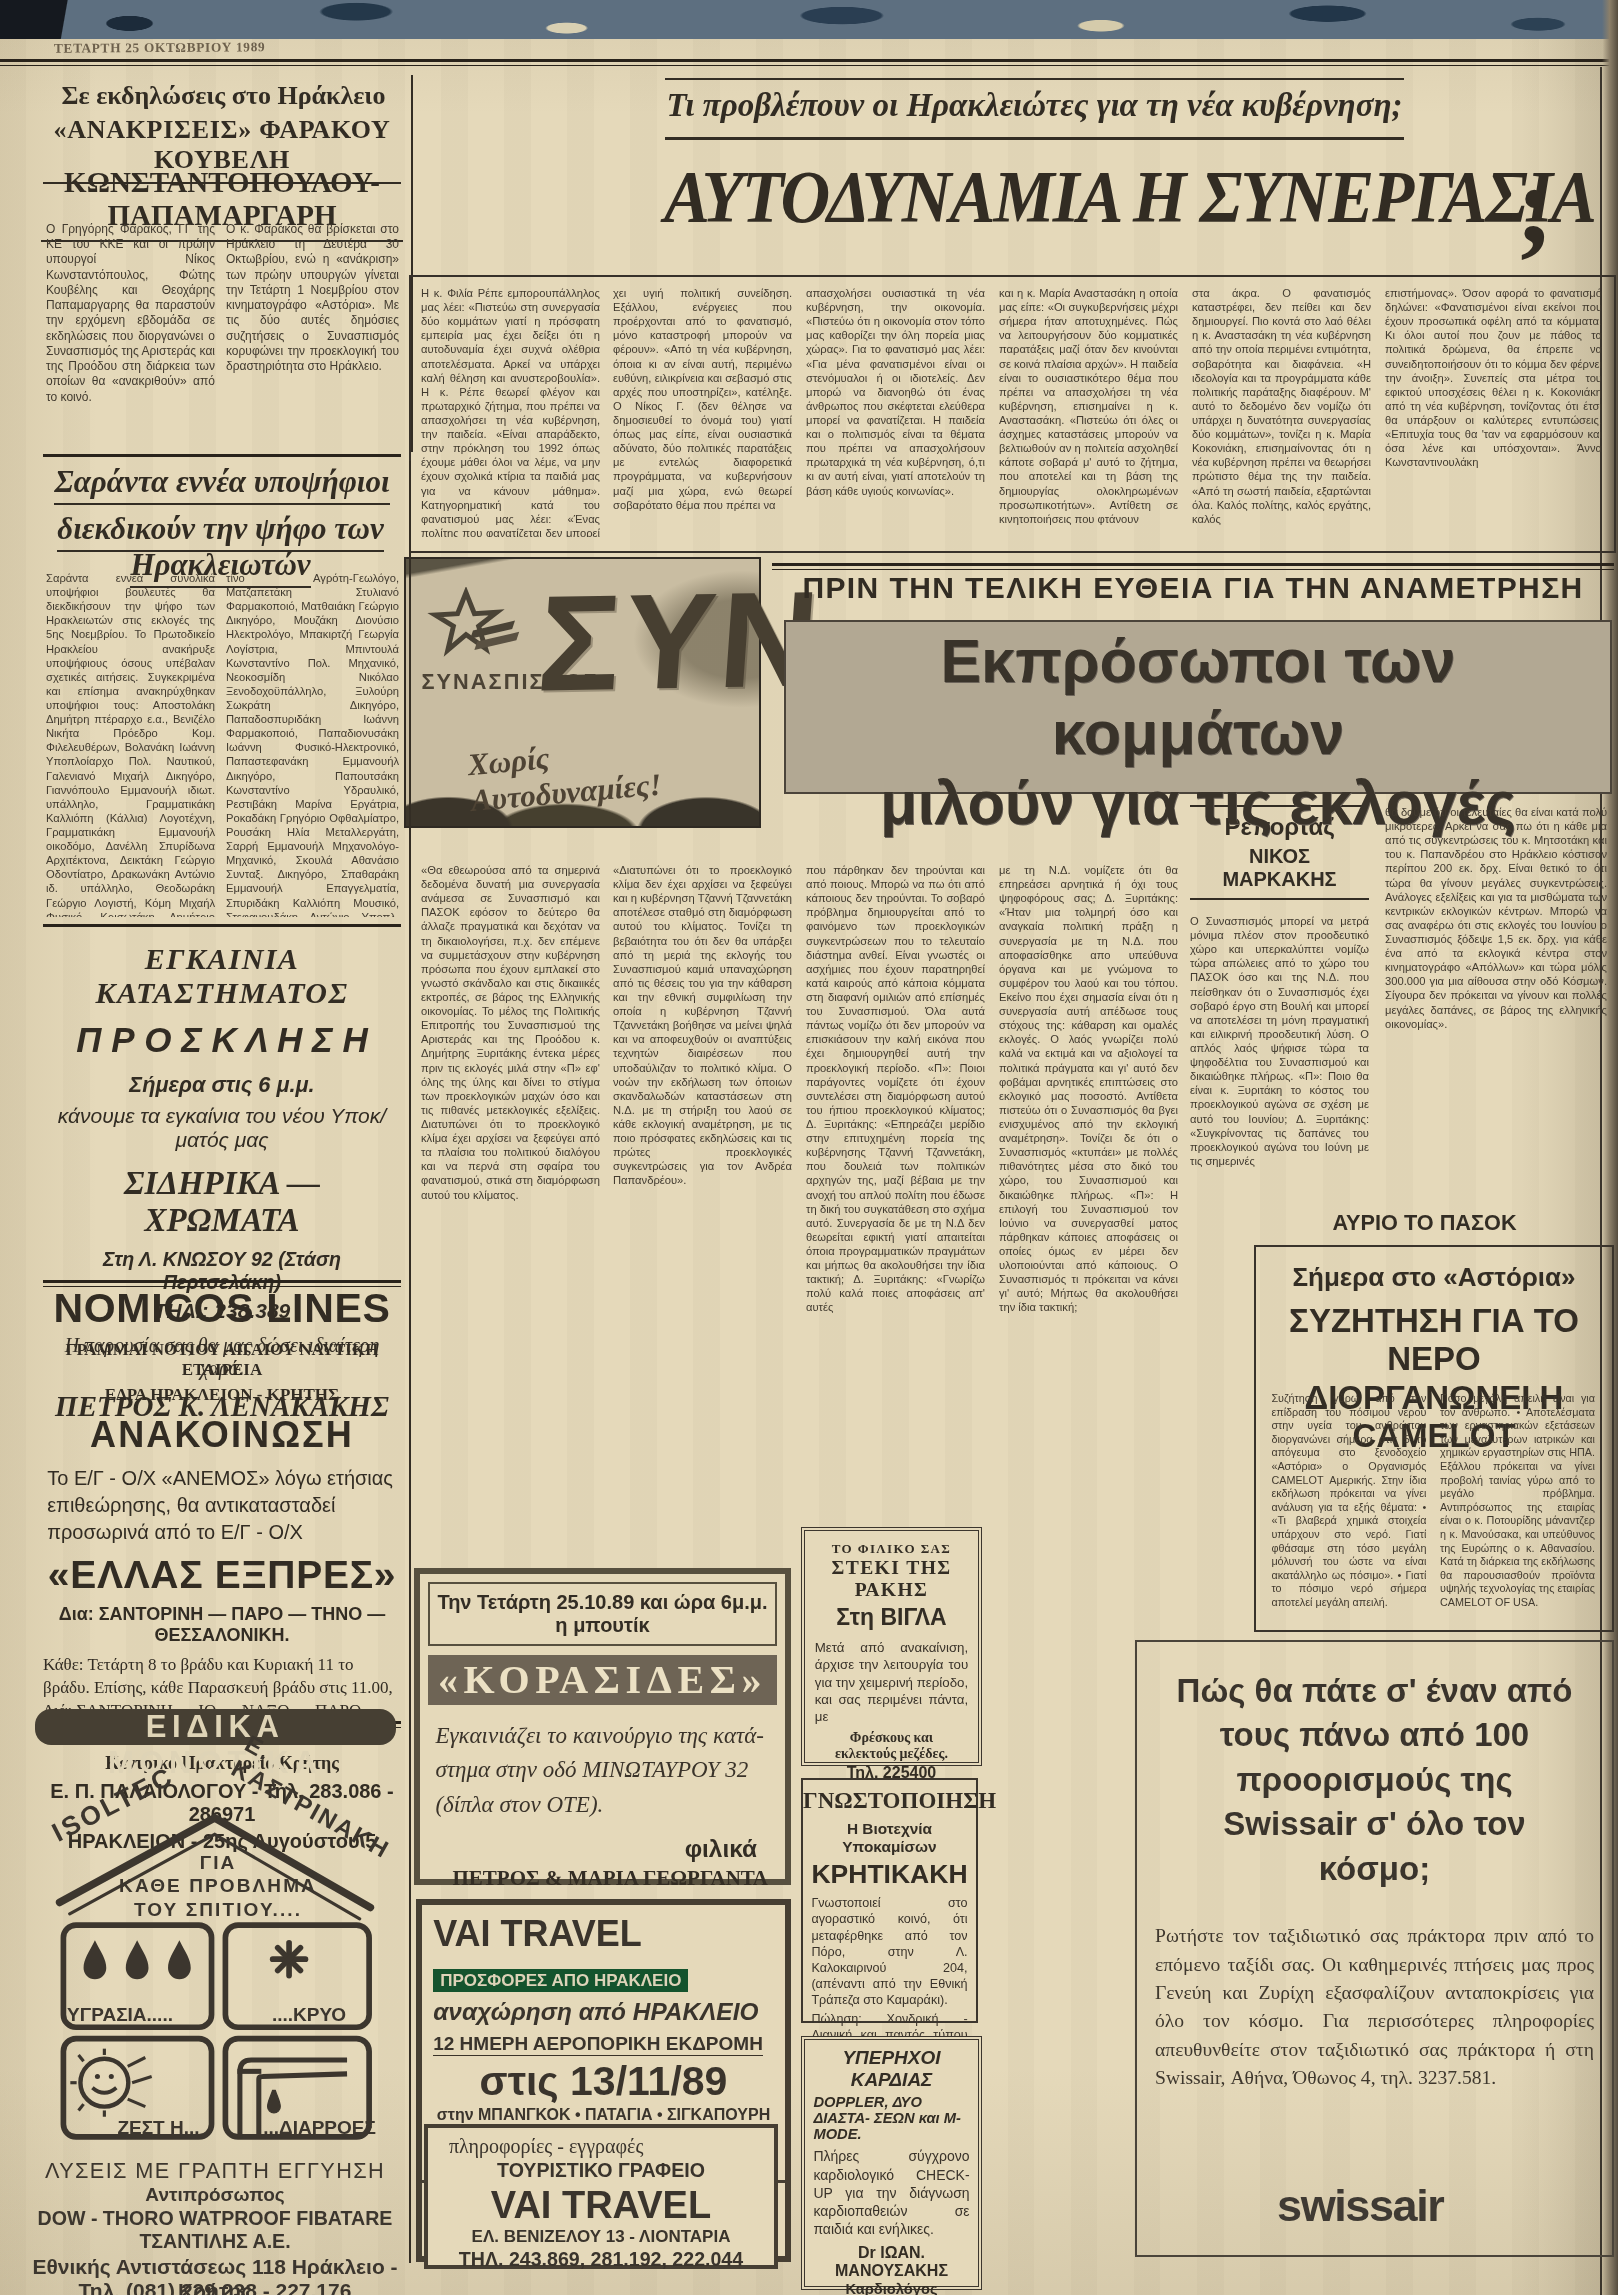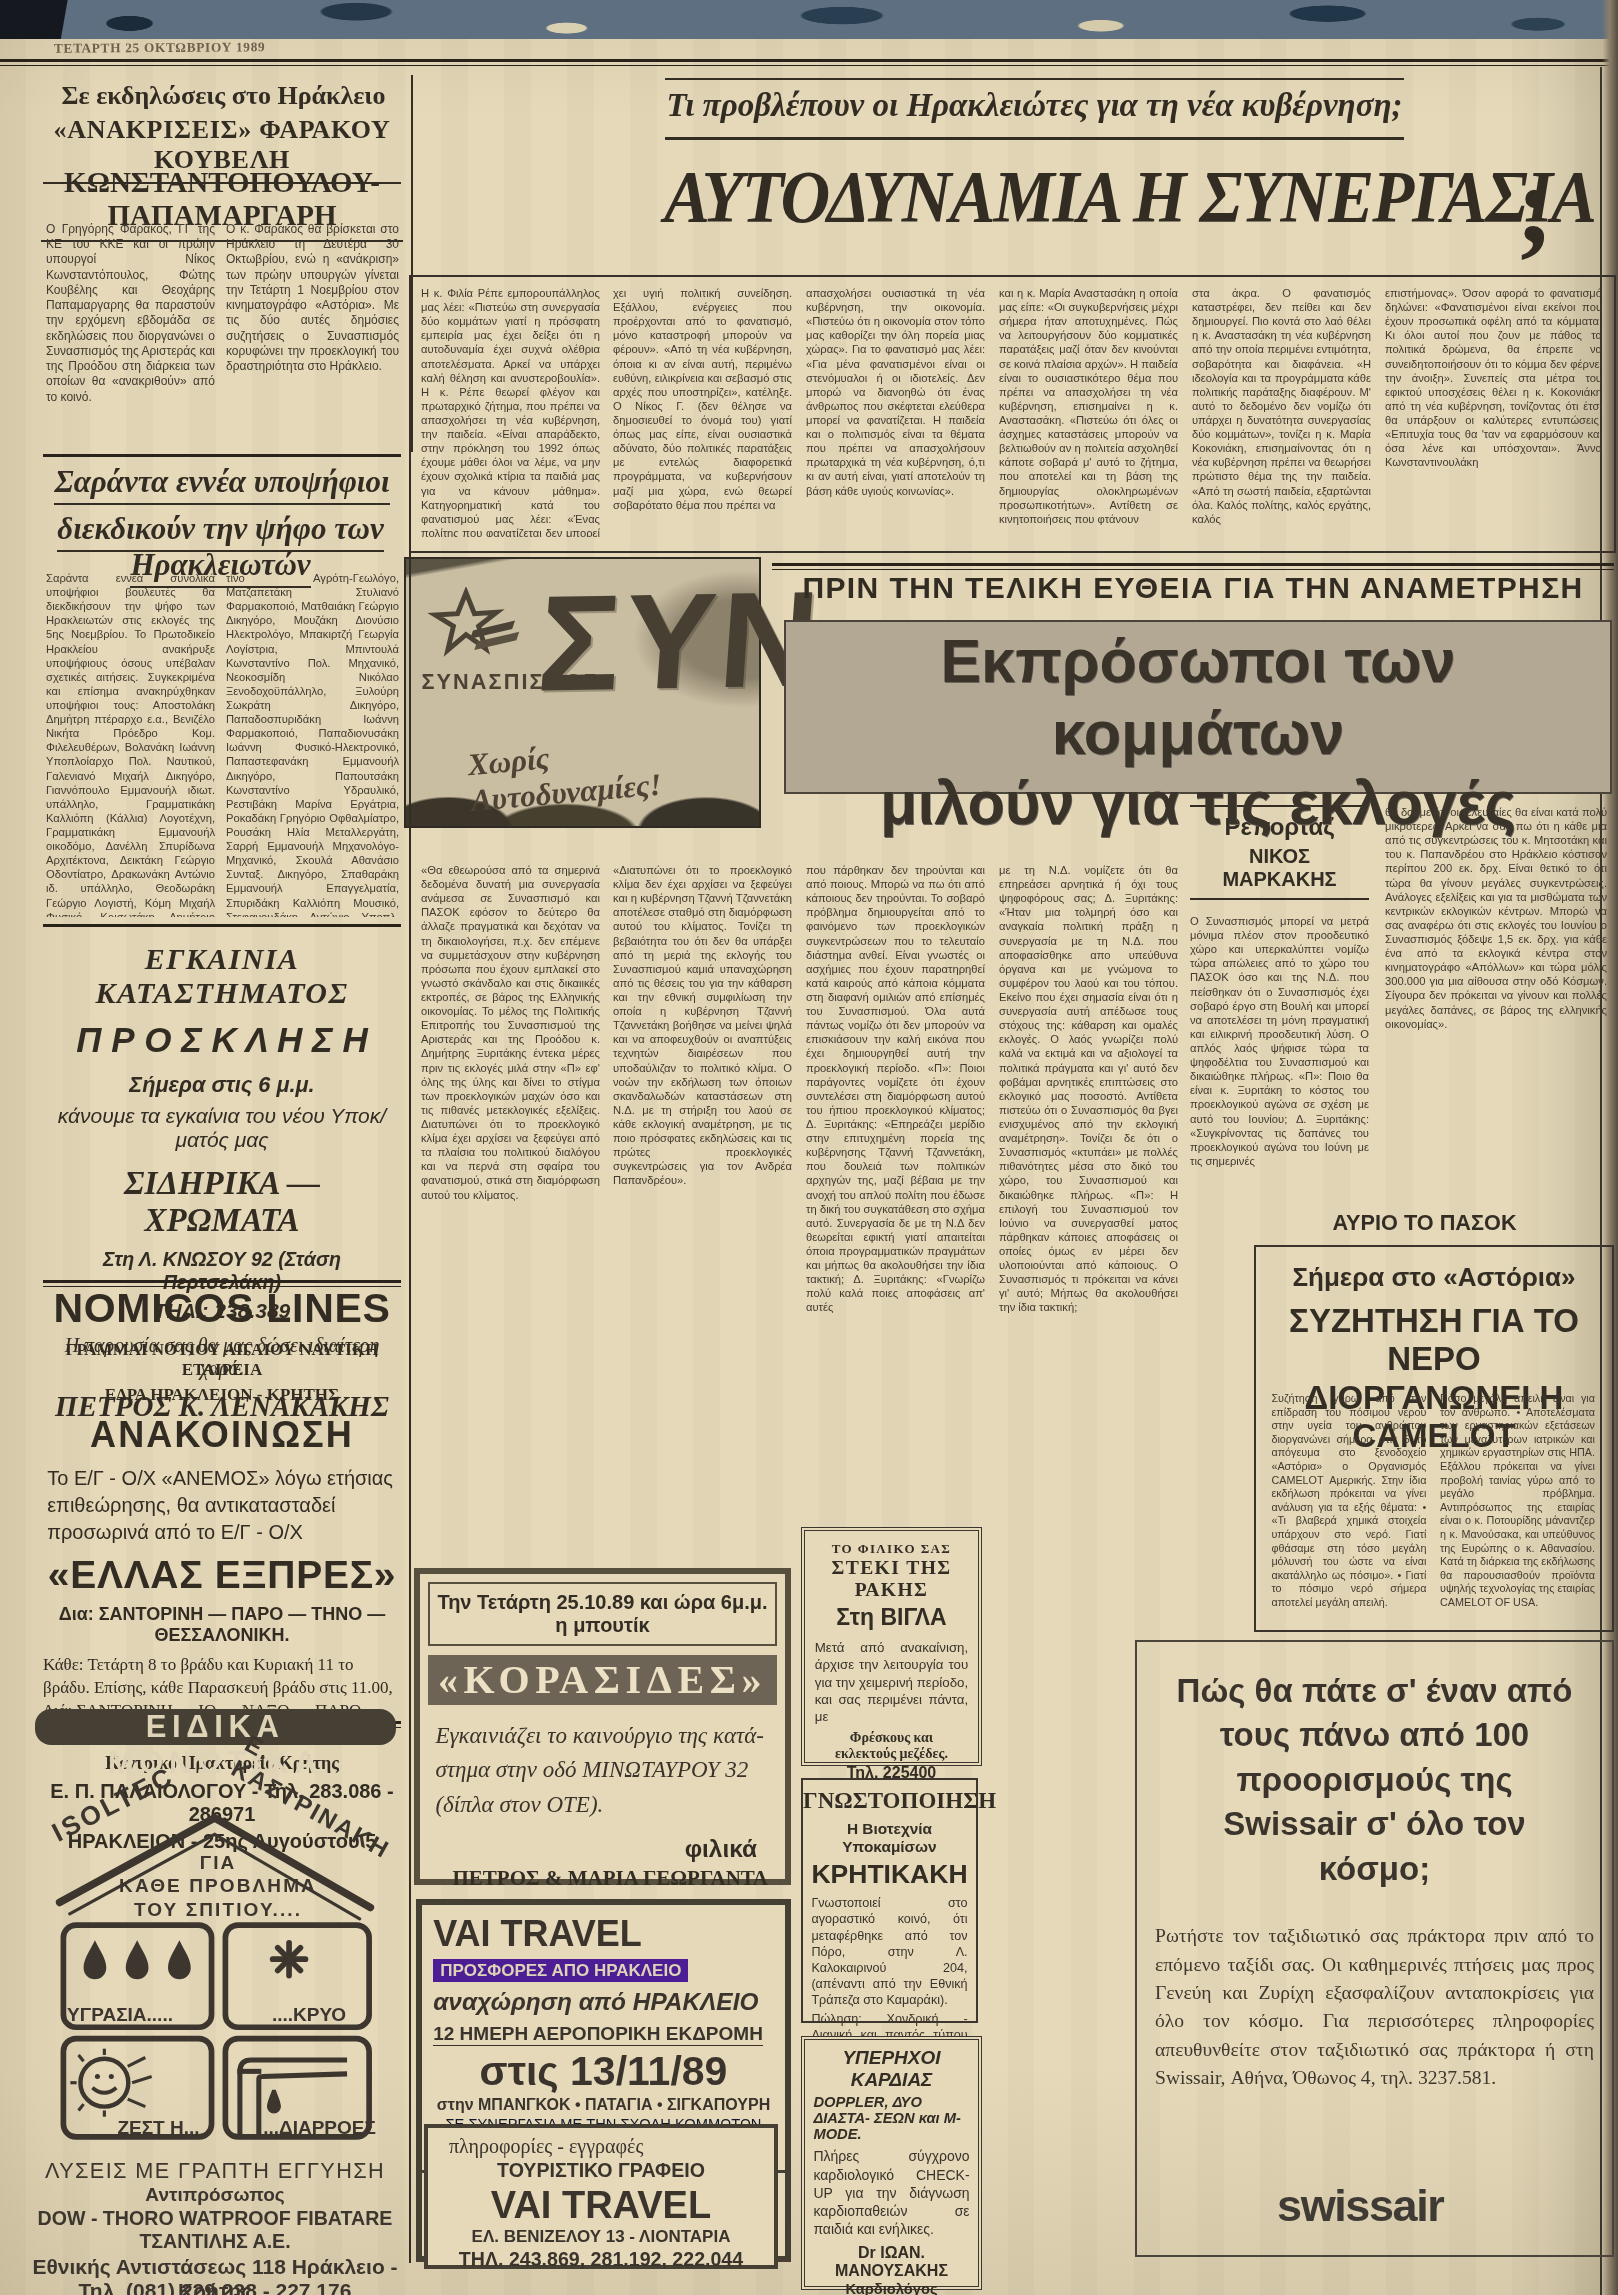--- a/index.html
+++ b/index.html
@@ -218,21 +218,21 @@
     <div style="margin:8.4px;border:2.1px solid #57503f;padding:7px 4.2px;text-align:center;font-weight:bold;font-size:20px;color:#332d24;">Την Τετάρτη 25.10.89 και ώρα 6μ.μ. η μπουτίκ</div>
     <div class="bandtxt serif bold ctr" style="margin:0 8.4px;height:50px;line-height:50px;font-size:40px;letter-spacing:5.6px;">«ΚΟΡΑΣΙΔΕΣ»</div>
     <div class="serif" style="margin:14px 15.4px 0 15.4px;font-size:23px;font-style:italic;line-height:1.5;color:#3a332a;">Εγκαινιάζει το καινούργιο της κατά- στημα στην οδό ΜΙΝΩΤΑΥΡΟΥ 32 (δίπλα στον ΟΤΕ).</div>
     <div class="bold" style="margin:12.6px 28px 0 0;text-align:right;font-size:24.4px;color:#332d24;">φιλικά</div>
     <div class="serif bold" style="margin:2.8px 17px 0 0;text-align:right;font-size:21px;color:#332d24;">ΠΕΤΡΟΣ &amp; ΜΑΡΙΑ ΓΕΩΡΓΑΝΤΑ</div>
   </div>
 
   <div class="abs" style="left:416px;top:1899px;width:363px;height:351px;border:6.3px solid #463f33;background:#e5d9ba;overflow:hidden;">
     <div style="padding:8.4px 11.2px 0 11.2px;">
       <div class="bold" style="font-size:36px;color:#3a342c;">VAI TRAVEL</div>
-      <div class="bold" style="display:inline-block;background:#4c1d95;color:#ddd3b8;font-size:17px;padding:1.4px 7px;margin-top:4px;">ΠΡΟΣΦΟΡΕΣ ΑΠΟ ΗΡΑΚΛΕΙΟ</div>
+      <div class="bold" style="display:inline-block;background:#14532d;color:#ddd3b8;font-size:17px;padding:1.4px 7px;margin-top:14px;">ΠΡΟΣΦΟΡΕΣ ΑΠΟ ΗΡΑΚΛΕΙΟ</div>
       <div class="bold" style="font-size:24.4px;font-style:italic;margin-top:5.6px;color:#3a342c;">αναχώρηση από ΗΡΑΚΛΕΙΟ</div>
       <div class="bold thinunder" style="display:inline-block;font-size:19px;margin-top:7px;color:#3a342c;">12 ΗΜΕΡΗ ΑΕΡΟΠΟΡΙΚΗ ΕΚΔΡΟΜΗ</div>
       <div class="bold ctr" style="font-size:41px;margin-top:2px;color:#3a342c;">στις 13/11/89</div>
       <div class="bold ctr" style="font-size:16px;margin-top:1.4px;color:#3a342c;">στην ΜΠΑΝΓΚΟΚ • ΠΑΤΑΓΙΑ • ΣΙΓΚΑΠΟΥΡΗ</div>
       <div class="ctr" style="font-size:14.7px;margin-top:1.4px;color:#0f172a;">ΣΕ ΣΥΝΕΡΓΑΣΙΑ ΜΕ ΤΗΝ ΣΧΟΛΗ ΚΟΜΜΩΤΩΝ</div>
       <div class="serif bold ctr" style="font-size:26px;margin-top:2.8px;color:#3a342c;">Χρυσουλάκη Οδυσσέα</div>
     </div>
     <div style="height:3.5px;background:#463f33;margin-top:5.6px;"></div>
     <div style="padding:4.2px 11.2px 0 11.2px;">
       <div class="bold thinunder" style="display:inline-block;font-size:19px;color:#3a342c;">13 ΗΜΕΡΗ ΑΕΡΟΠΟΡΙΚΗ ΕΚΔΡΟΜΗ</div>

